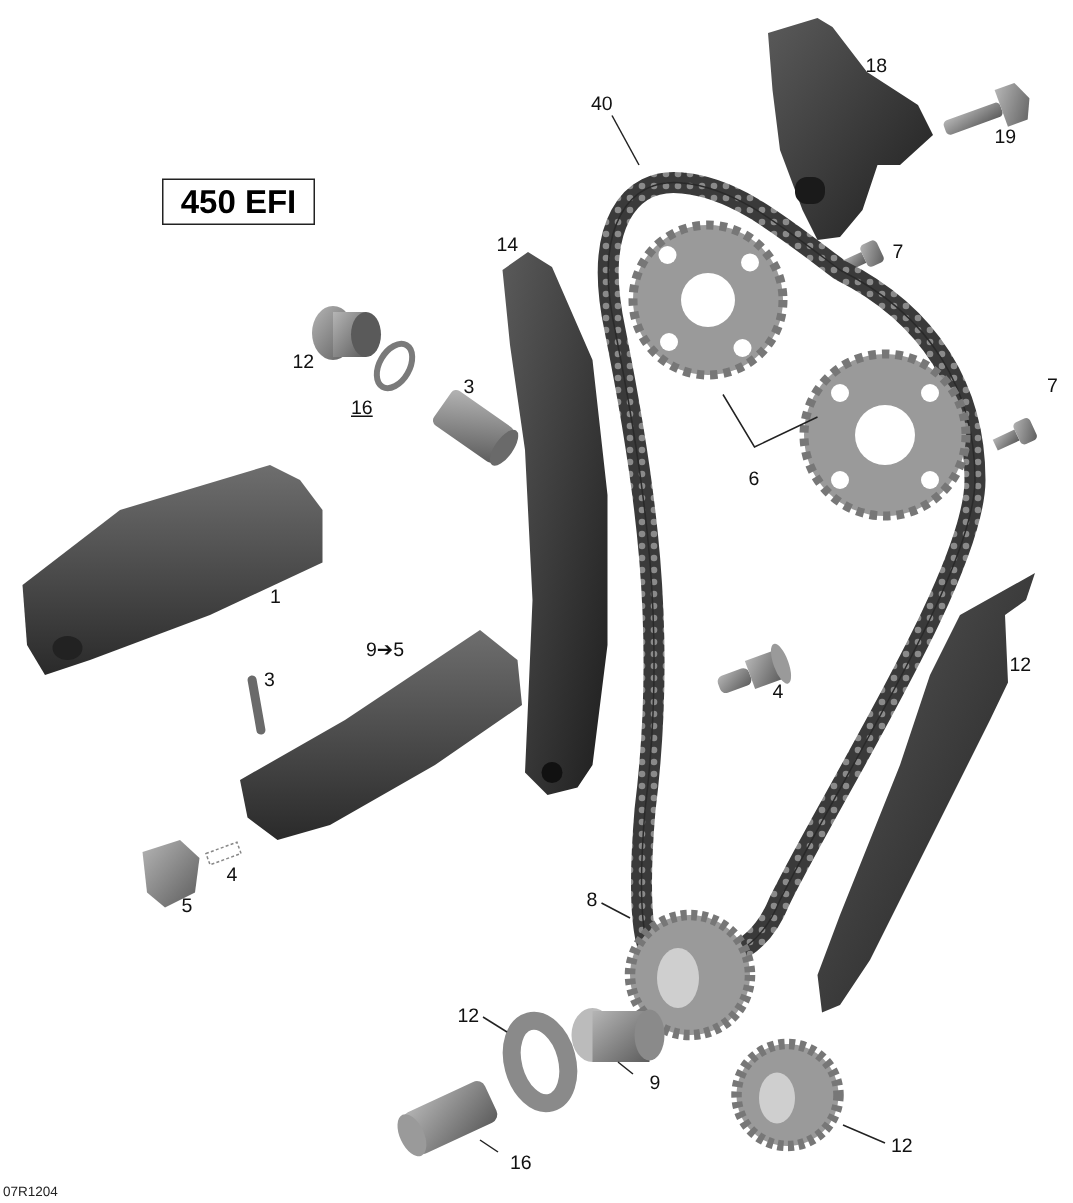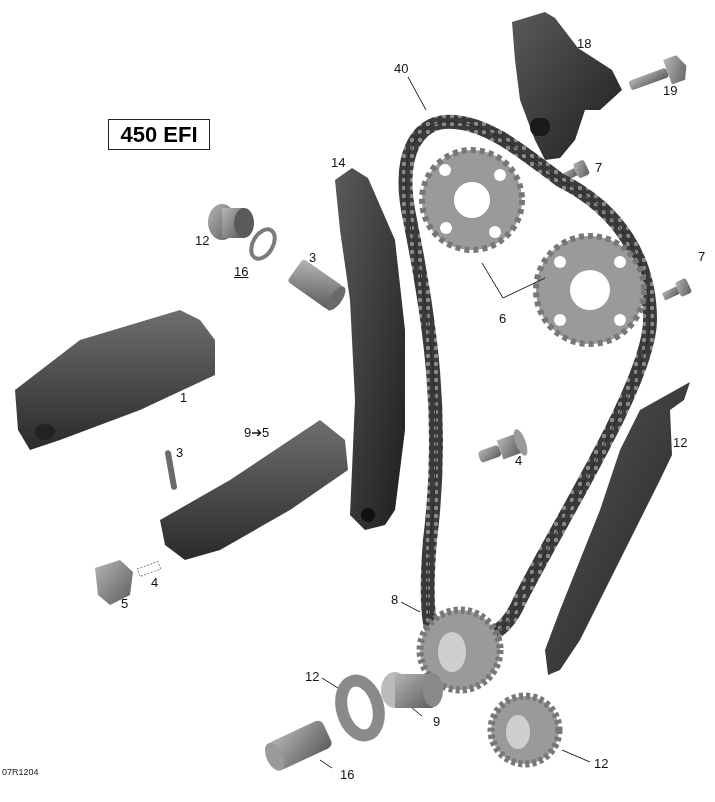--- a/index.html
+++ b/index.html
@@ -1,20 +1,20 @@
 <!DOCTYPE html>
 <html><head>
   <meta charset="utf-8">
   <style>
     html, body { margin: 0; padding: 0; background: #ffffff; }
     body { width: 715px; height: 802px; position: relative; overflow: hidden; font-family: "Liberation Sans", sans-serif; }
     #diagram { position: absolute; left: 0; top: 0; width: 715px; height: 802px; }
     .callout { position: absolute; font-size: 13px; color: #111; line-height: 1; white-space: nowrap; }
     .model-box { position: absolute; left: 108px; top: 119px; width: 102px; height: 31px; border: 1.5px solid #222; box-sizing: border-box; display: flex; align-items: center; justify-content: center; font-weight: bold; font-size: 22px; color: #000; }
-    .code { position: absolute; left: 2px; top: 767px; font-size: 9px; color: #222; text-align: center; }
+    .code { position: absolute; left: 2px; top: 789px; font-size: 9px; color: #222; text-align: center; }
   </style>
 </head>
 <body>
 
 <svg id="diagram" viewBox="0 0 715 802" xmlns="http://www.w3.org/2000/svg">
   <defs>
     <linearGradient id="gDark" x1="0" y1="0" x2="1" y2="1">
       <stop offset="0" stop-color="#5a5a5a"></stop>
         <stop offset="1" stop-color="#1e1e1e"></stop>
     </linearGradient>

